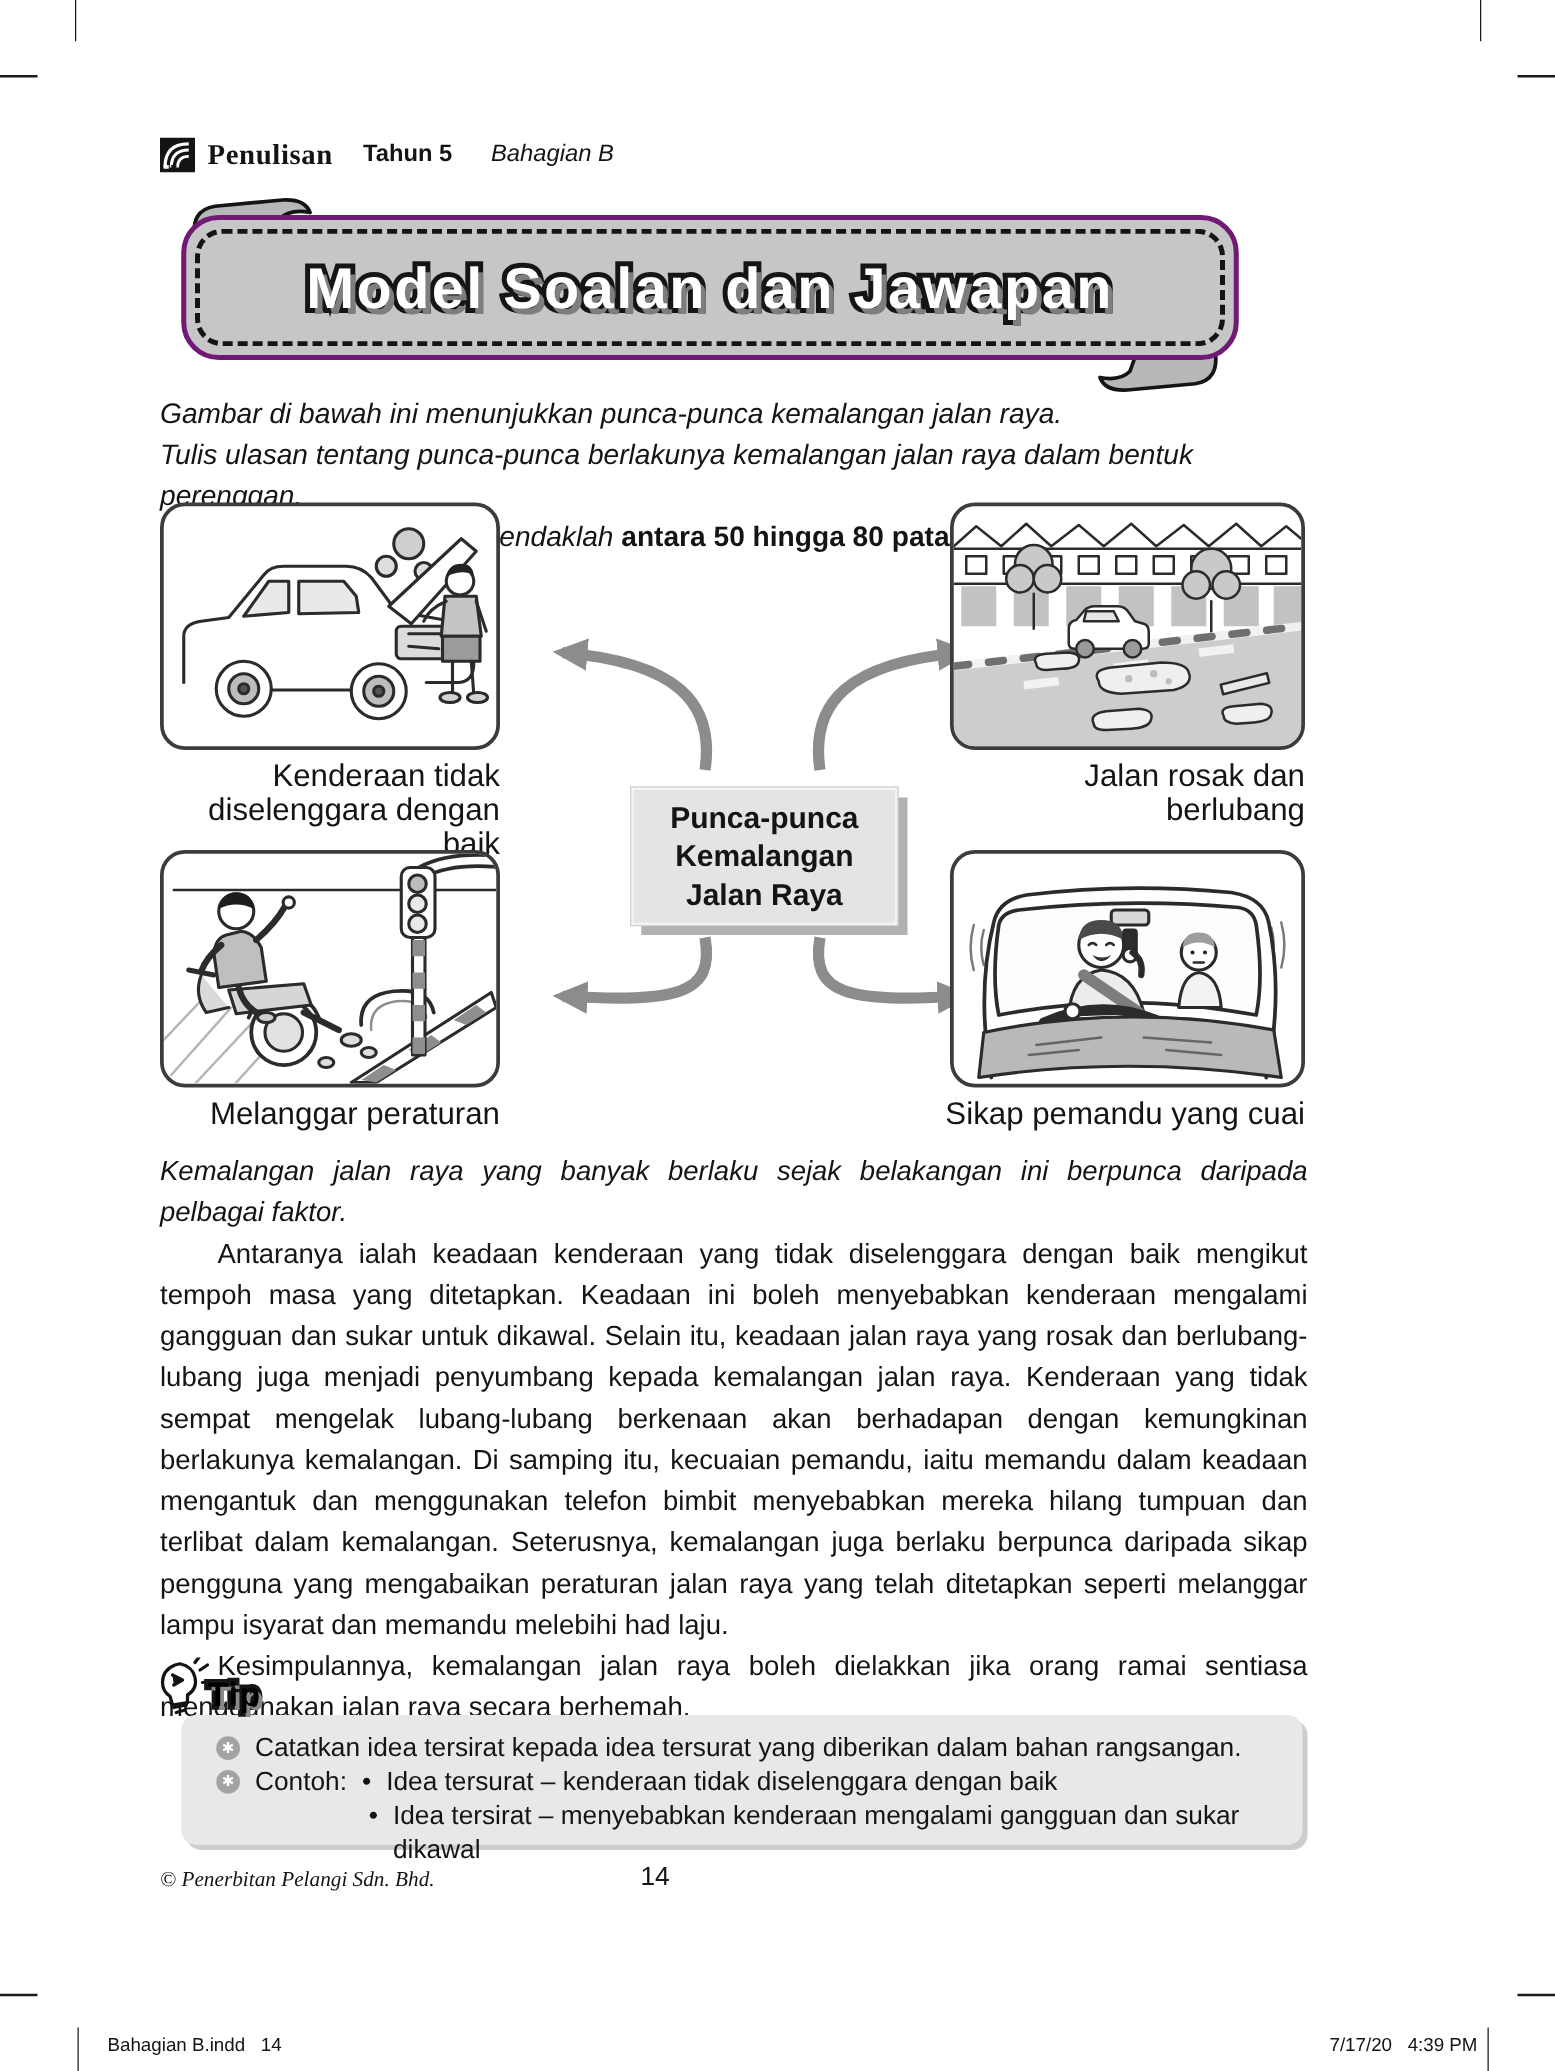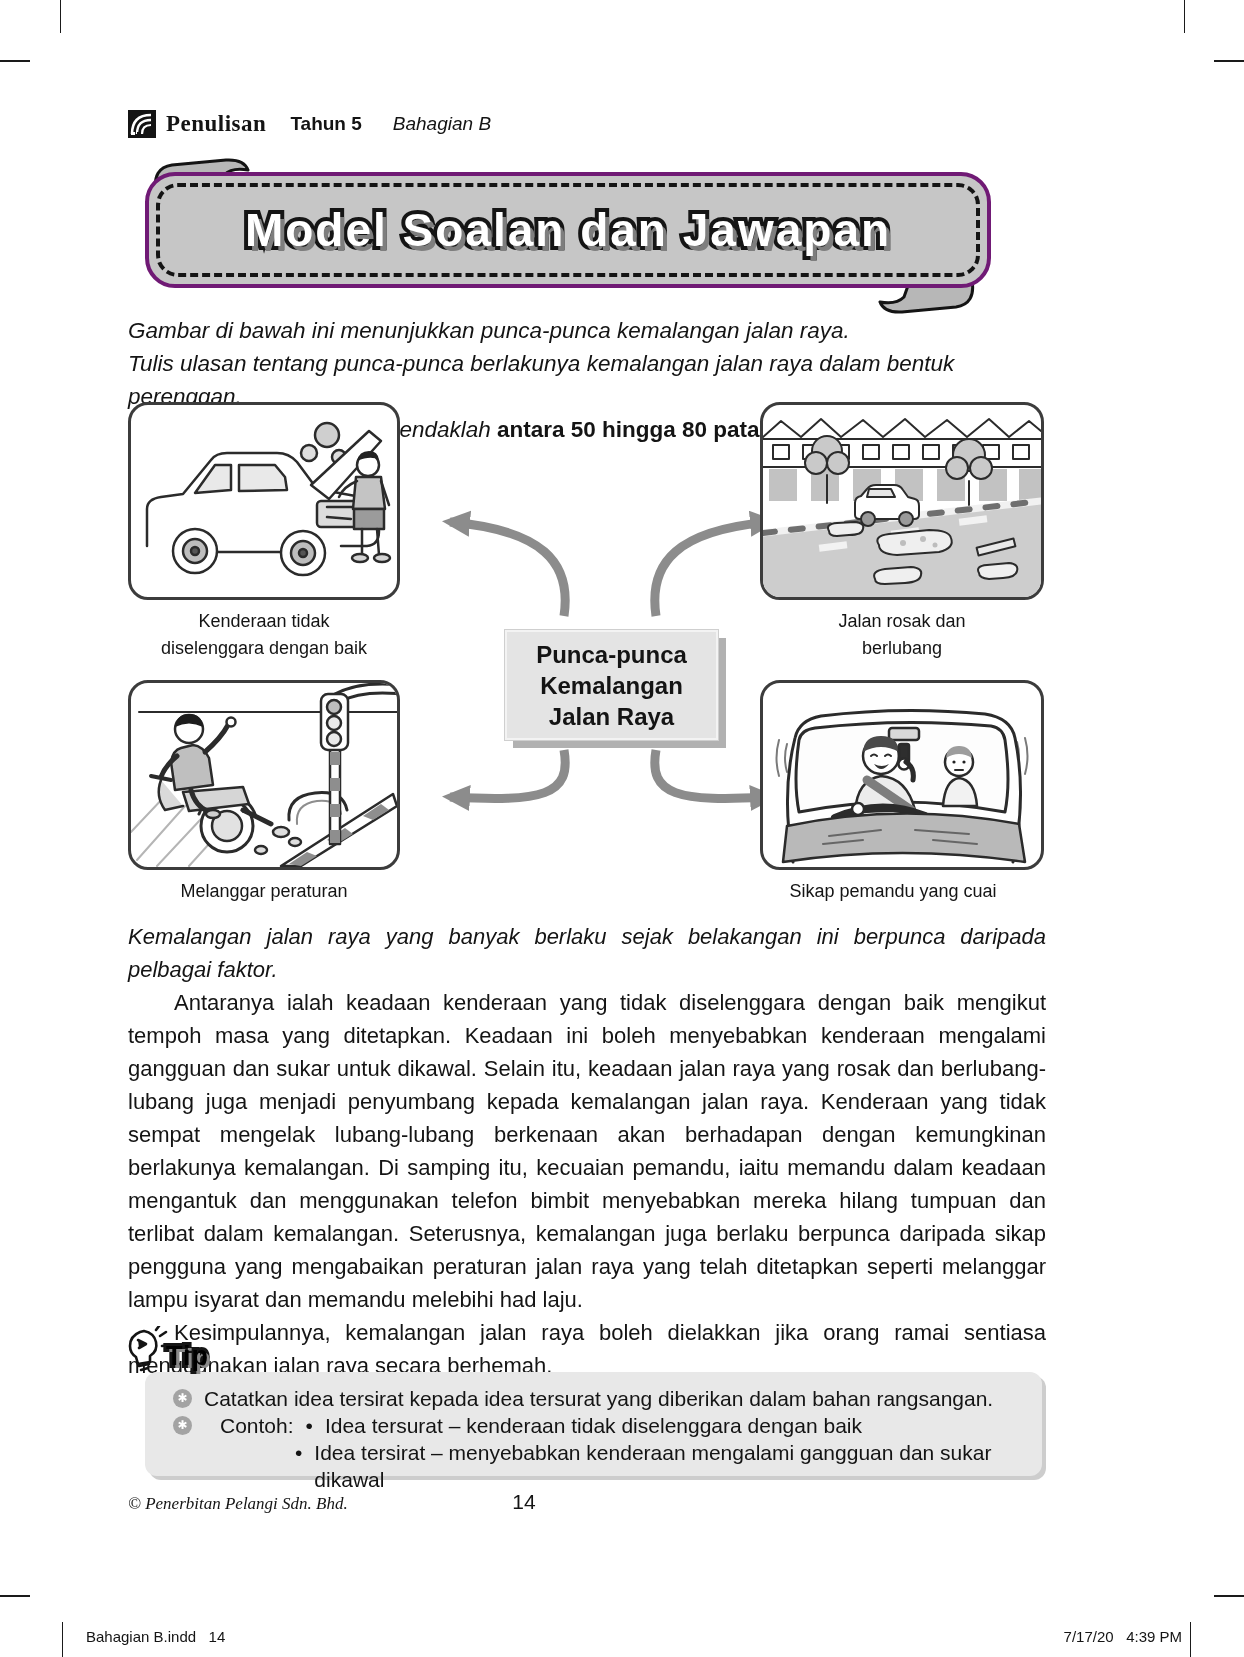--- a/index.html
+++ b/index.html
@@ -34,21 +34,21 @@
   
   .diagram{position:absolute;left:128px;top:400px;width:916px;height:514px;}
   .arrows{position:absolute;left:0;top:0;width:916px;height:514px;}
   .panel{position:absolute;background:#fff;border:3px solid #3c3c3c;border-radius:20px;
          overflow:hidden;box-sizing:border-box;}
   .p-tl{left:0;top:2px;width:272px;height:198px;}
   .p-tr{left:632px;top:2px;width:284px;height:198px;}
   .p-bl{left:0;top:280px;width:272px;height:190px;}
   .p-br{left:632px;top:280px;width:284px;height:190px;}
   .panel svg{display:block;width:100%;height:100%;}
-  .caption{position:absolute;text-align:center;font-size:18px;line-height:27px;white-space:pre-line;}
+  .caption{position:absolute;text-align:right;font-size:25px;line-height:27px;white-space:pre-line;}
   .c-tl{left:0;top:208px;width:272px;}
   .c-tr{left:632px;top:208px;width:284px;}
   .c-bl{left:0;top:478px;width:272px;}
   .c-br{left:614px;top:478px;width:302px;}
   .center-box{position:absolute;left:377px;top:230px;width:213px;height:110px;background:#e4e4e4;
       border:2px solid #f3f3f3;outline:1px solid #cfcfcf;box-shadow:8px 8px 0 #b1b1b1;
       display:flex;align-items:center;justify-content:center;text-align:center;
       font-weight:700;font-size:24px;line-height:31px;white-space:pre-line;box-sizing:border-box;}
 
   
@@ -62,21 +62,21 @@
   .tip-label{font-size:27px;font-weight:700;letter-spacing:1px;color:#000000;margin-left:-4px;
       -webkit-text-stroke:6px #151515;paint-order:stroke fill;text-shadow:3px 3px 0 #8a8a8a;}
   .tip-box{position:absolute;left:145px;top:1372px;width:897px;height:104px;background:#e8e8e8;
       border-radius:12px;box-shadow:4px 4px 0 #cdcdcd;box-sizing:border-box;
       padding:13px 18px 10px 28px;font-size:21px;line-height:27px;}
   .tip-row{display:flex;align-items:baseline;gap:12px;}
   .tip-row .star{flex:0 0 auto;width:19px;height:19px;border-radius:50%;background:#a3a3a3;color:#fff;
       font-size:12px;line-height:19px;text-align:center;align-self:center;}
   .tip-row .dot{flex:0 0 auto;font-size:21px;}
   .tip-row.sub{padding-left:122px;}
-  .contoh{flex:0 0 auto;margin-left:16px;}
+  .contoh{flex:0 0 auto;}
 
   
   .footer-copy{position:absolute;left:128px;top:1494px;font-family:"Liberation Serif",serif;
       font-style:italic;font-size:17px;}
   .footer-page{position:absolute;left:0;top:1490px;width:1048px;text-align:center;font-size:21px;}
 
   
   .slug-left{position:absolute;left:86px;top:1628px;font-size:15px;white-space:pre;}
   .slug-right{position:absolute;right:62px;top:1628px;font-size:15px;white-space:pre;}
 </style>

